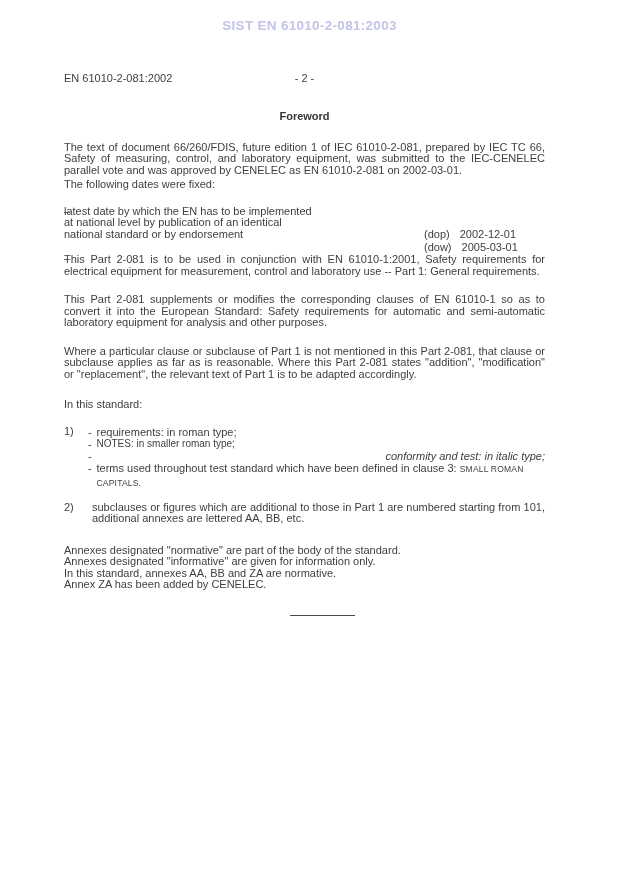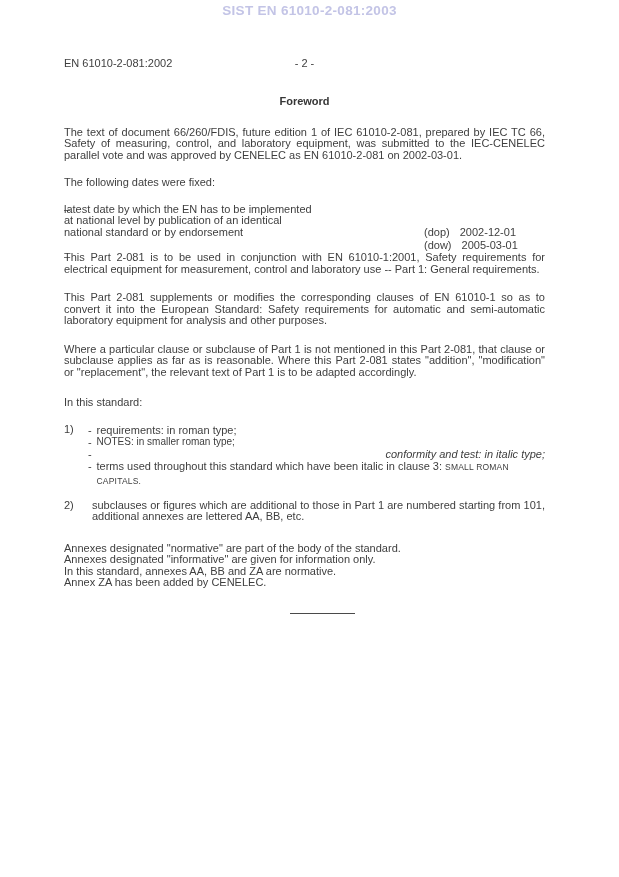--- a/index.html
+++ b/index.html
@@ -6,21 +6,21 @@
   body {
     width: 619px; height: 877px;
     background: #ffffff;
     font-family: "Liberation Sans", sans-serif;
     color: #3e3e3e;
     overflow: hidden;
   }
   .page { position: relative; width: 619px; height: 877px; background: #fff; }
 
   .watermark {
-    padding-top: 3px;
+    padding-top: 18px;
     text-align: center;
     font-size: 13.5px;
     font-weight: bold;
     letter-spacing: 0.3px;
     color: #c3c4e6;
   }
 
   .content {
     margin-left: 64px;
     width: 481px;
@@ -36,21 +36,21 @@
     margin-top: 26px;
     text-align: center;
     font-size: 11px;
     font-weight: bold;
     color: #363636;
   }
 
   .para { text-align: justify; }
   .mt19 { margin-top: 19px; }
   .mt17 { margin-top: 17px; }
-  .mt16 { margin-top: 16px; }
+  .mt16 { margin-top: 3px; }
   .mt15 { margin-top: 15px; }
   .mt14 { margin-top: 14px; }
   .mt13 { margin-top: 13px; }
   .mt20 { margin-top: 20px; }
 
   .date-item { position: relative; }
   .date-bullet { position: absolute; left: 0; top: 0; }
   .date-text { white-space: pre-line; max-width: 345px; }
   .date-right { position: absolute; left: 360px; bottom: 0; white-space: nowrap; }
   .date-label { display: inline-block; }
@@ -133,21 +133,21 @@
       <div class="sub-item">
         <span class="sub-dash">-</span>
         <div class="sub-text sub-small">NOTES: in smaller roman type;</div>
       </div>
       <div class="sub-item">
         <span class="sub-dash">-</span>
         <div class="sub-text sub-italic">conformity and test: in italic type;</div>
       </div>
       <div class="sub-item">
         <span class="sub-dash">-</span>
-        <div class="sub-text"><span>terms used throughout this standard which have been italic in clause 3: </span><span class="caps">SMALL ROMAN CAPITALS.</span></div>
+        <div class="sub-text"><span>terms used throughout test standard which have been defined in clause 3: </span><span class="caps">SMALL ROMAN CAPITALS.</span></div>
       </div>
     </div>
 
     <div class="num-item mt13">
       <span class="num">2)</span>
       <div class="num-text">subclauses or figures which are additional to those in Part 1 are numbered starting from 101, additional annexes are lettered AA, BB, etc.</div>
     </div>
 
     <div class="mt20">
       <div class="annex-line">Annexes designated "normative" are part of the body of the standard.</div>

